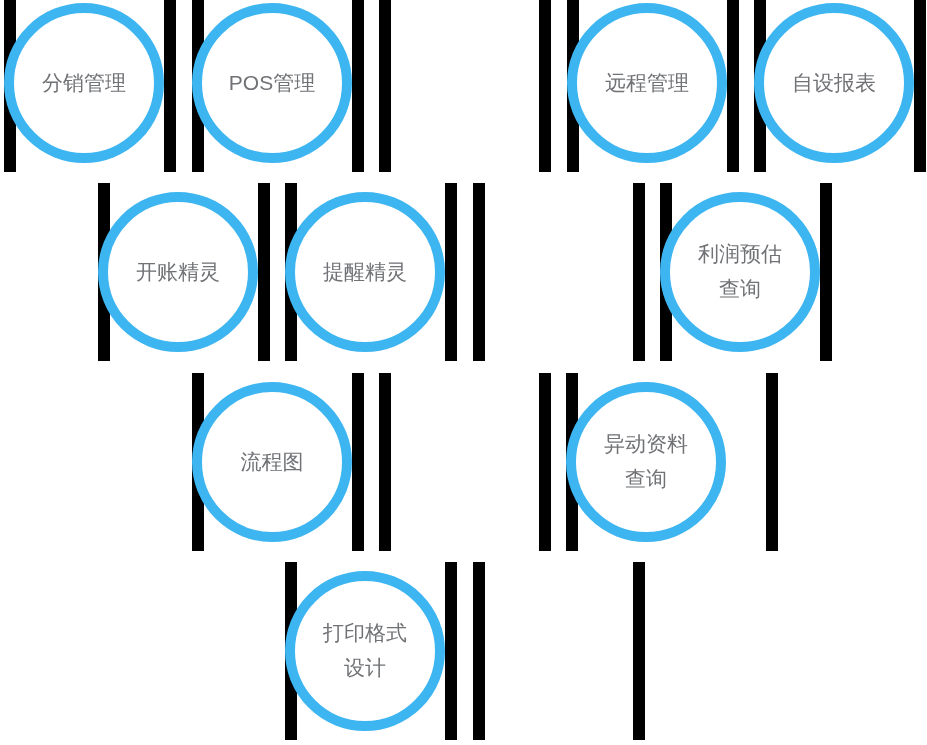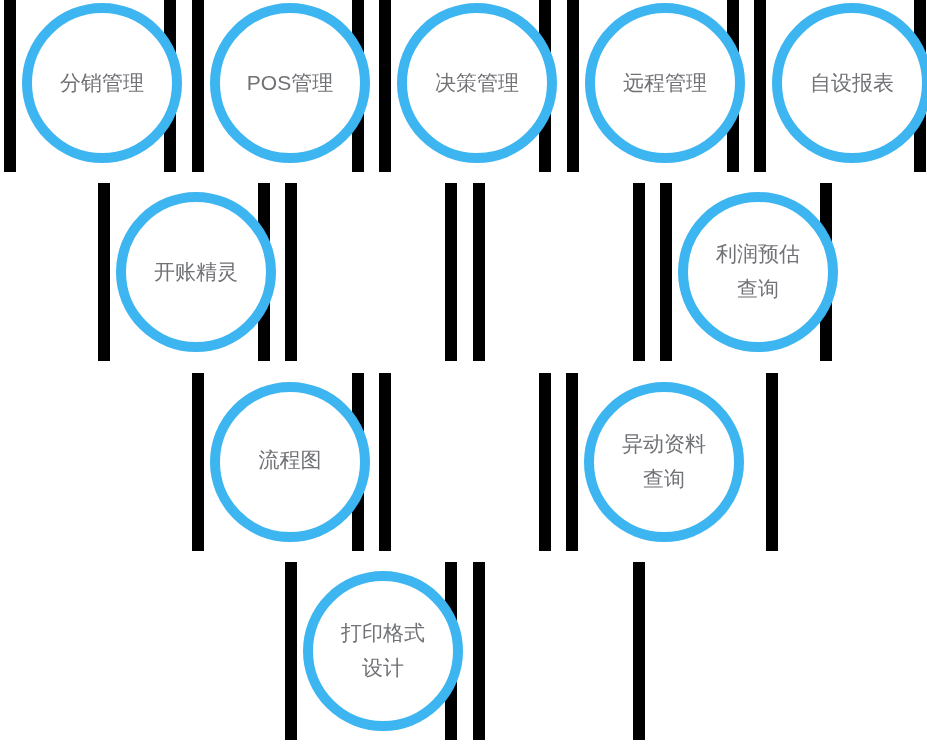--- a/index.html
+++ b/index.html
@@ -25,21 +25,21 @@
     top: 0;
     bottom: 0;
     width: 12px;
     background: var(--bar-color, #000000);
     z-index: 1;
   }
   .bar-left  { left: 0; }
   .bar-right { right: 0; }
   .circle {
     position: absolute;
-    left: 18px;
+    left: 0;
     top: 9px;
     width: 160px;
     height: 160px;
     box-sizing: border-box;
     border: 10px solid var(--ring-color, #3db5f1);
     border-radius: 50%;
     background: var(--circle-fill-color, #ffffff);
     z-index: 2;
     display: flex;
     align-items: center;
@@ -55,21 +55,21 @@
   
   .item-1  { left: 4px;   top: -6px; }
   .item-2  { left: 192px; top: -6px; }
   .item-3  { left: 379px; top: -6px; }
   .item-4  { left: 567px; top: -6px; }
   .item-5  { left: 754px; top: -6px; }
   .item-6  { left: 98px;  top: 183px; }
   .item-7  { left: 285px; top: 183px; }
   .item-8  { left: 473px; top: 183px; }
   .item-9  { left: 660px; top: 183px; }
-  .item-10 { left: 192px; top: 373px; font-family: Liberation Mono, monospace; }
+  .item-10 { left: 192px; top: 373px; }
   .item-11 { left: 379px; top: 373px; }
   .item-12 { left: 566px; top: 373px; padding-left: 40px; }
   .item-13 { left: 285px; top: 562px; }
   .item-14 { left: 473px; top: 562px; }
 </style>
 </head>
 <body>
 
 <div class="stage">
 
@@ -85,23 +85,20 @@
     <span class="bar bar-left"></span>
     <span class="bar bar-right"></span>
     <div class="circle">
       <span class="label">POS管理</span>
     </div>
   </div>
 
   <div class="item item-3">
     <span class="bar bar-left"></span>
     <span class="bar bar-right"></span>
-    <div class="circle">
-      <span class="label">决策管理</span>
-    </div>
   </div>
 
   <div class="item item-4">
     <span class="bar bar-left"></span>
     <span class="bar bar-right"></span>
     <div class="circle">
       <span class="label">远程管理</span>
     </div>
   </div>
 
@@ -117,20 +114,23 @@
     <span class="bar bar-left"></span>
     <span class="bar bar-right"></span>
     <div class="circle">
       <span class="label">开账精灵</span>
     </div>
   </div>
 
   <div class="item item-7">
     <span class="bar bar-left"></span>
     <span class="bar bar-right"></span>
+    <div class="circle">
+      <span class="label">提醒精灵</span>
+    </div>
   </div>
 
   <div class="item item-8">
     <span class="bar bar-left"></span>
     <span class="bar bar-right"></span>
   </div>
 
   <div class="item item-9">
     <span class="bar bar-left"></span>
     <span class="bar bar-right"></span>

